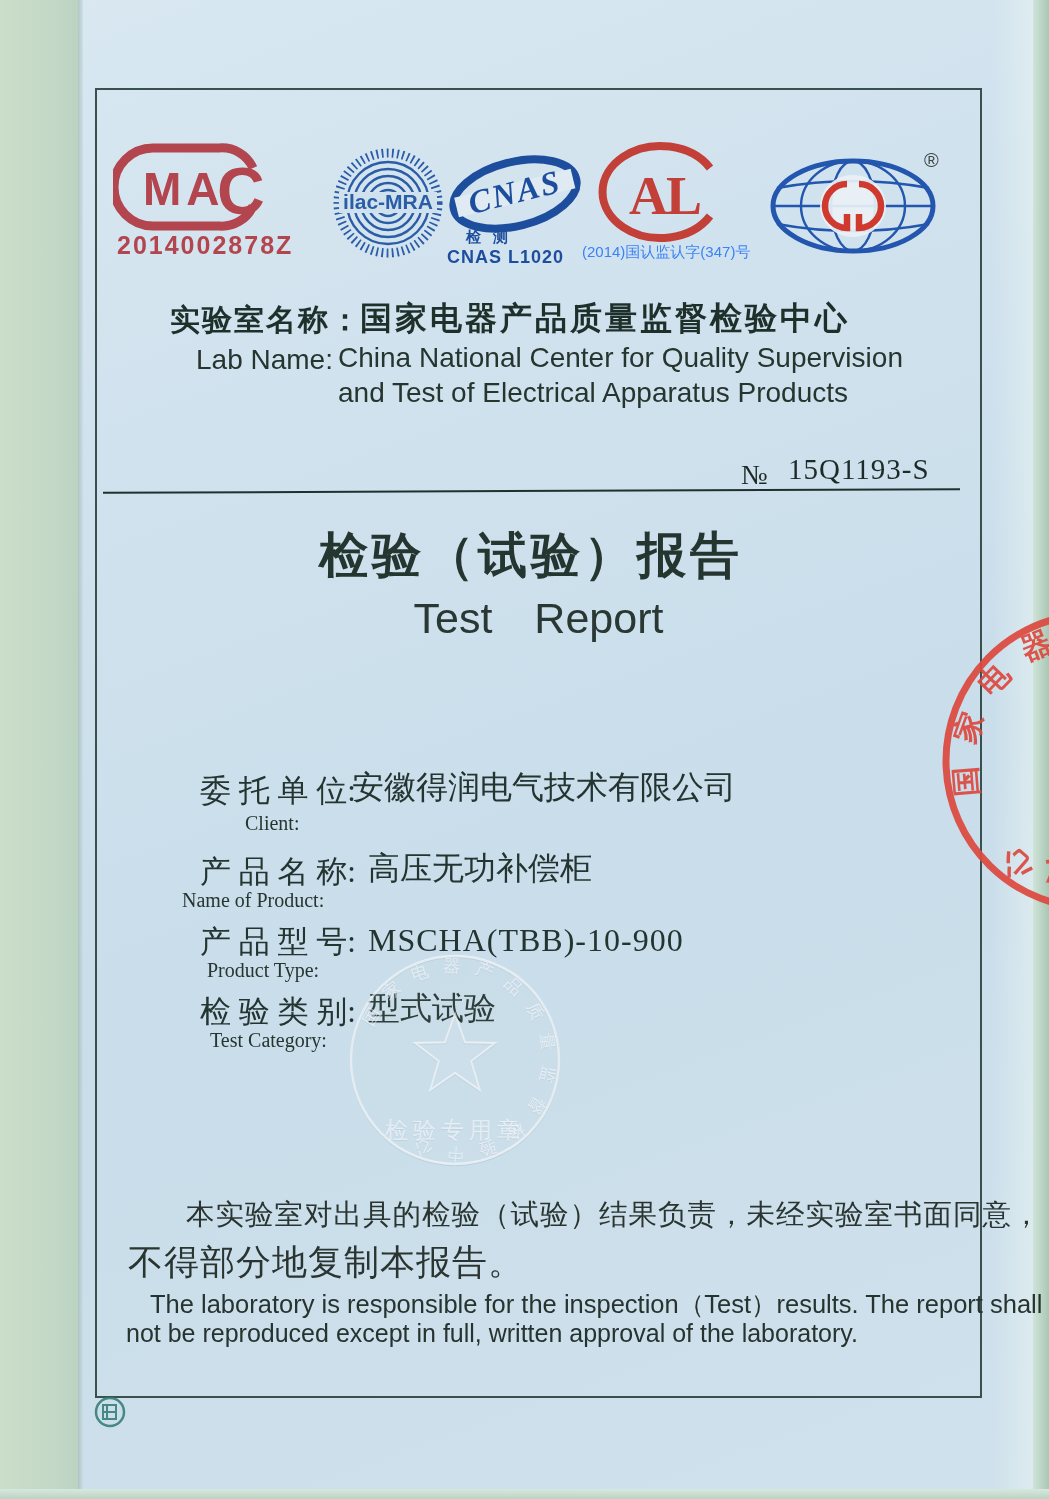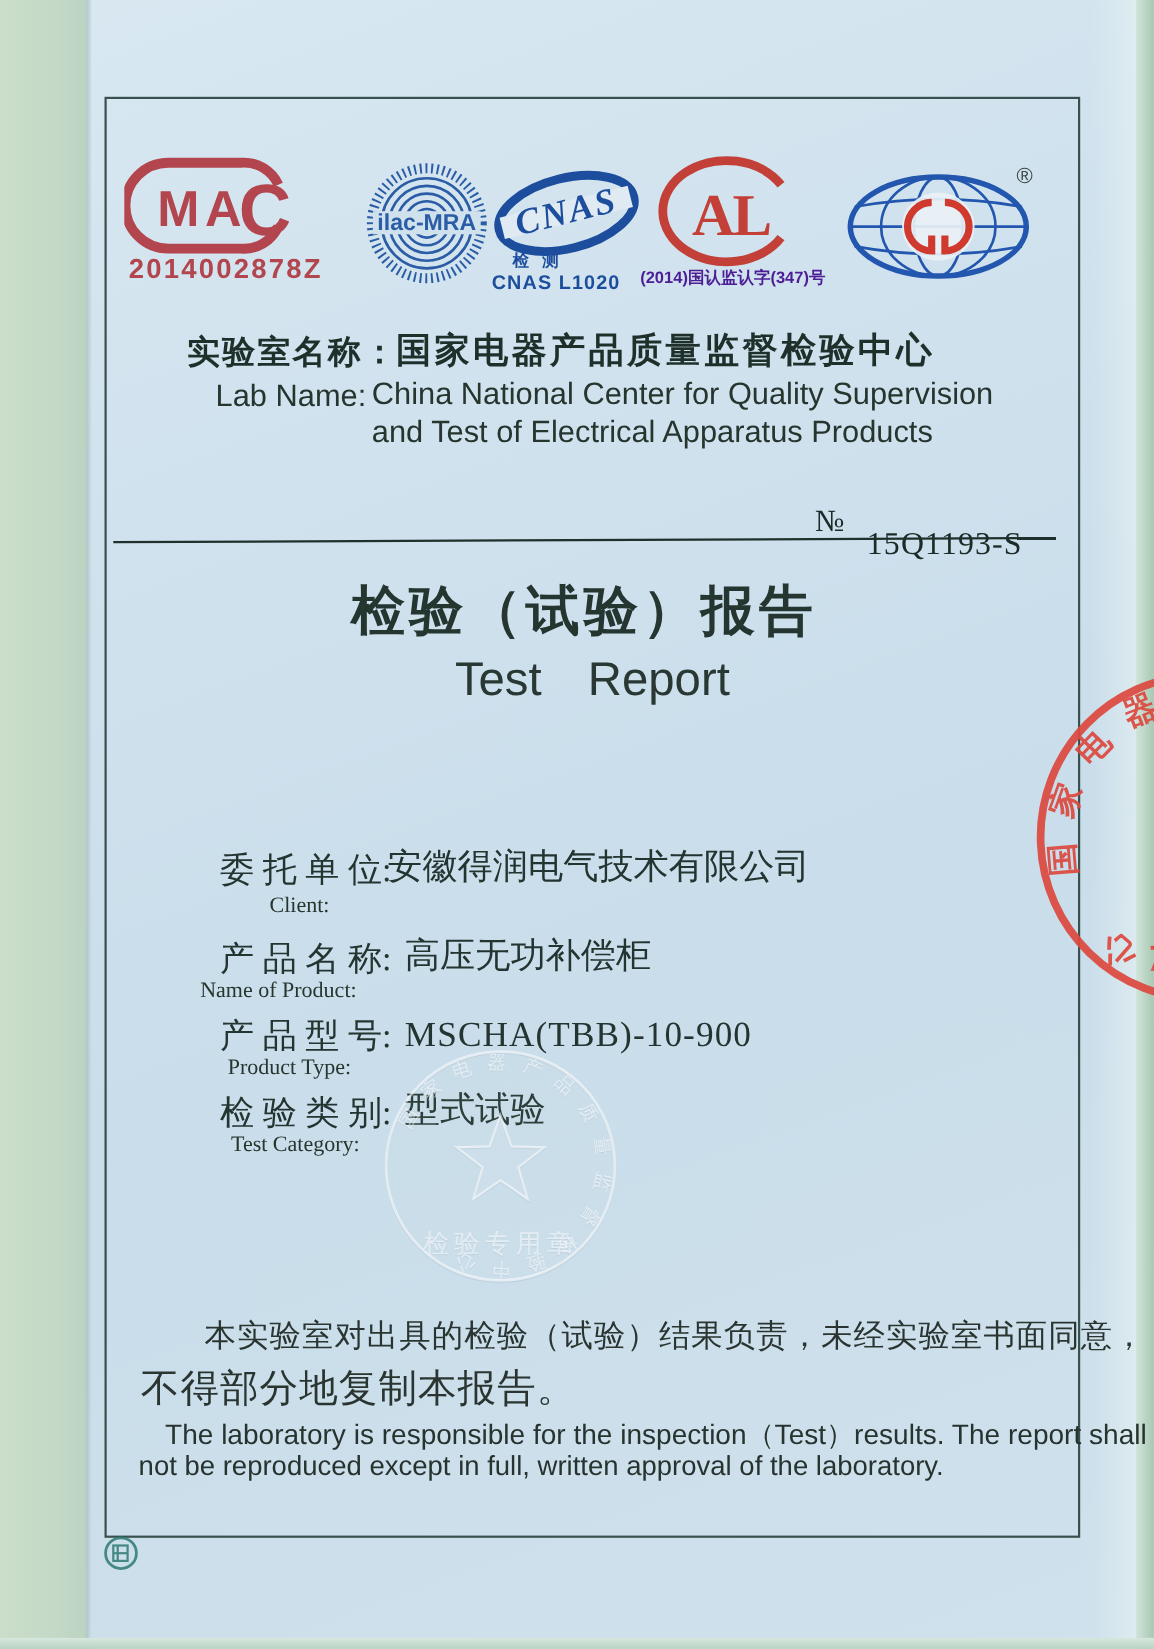--- a/index.html
+++ b/index.html
@@ -15,31 +15,31 @@
   .seam{left:78px;top:0;width:5px;height:100%;background:linear-gradient(to right,#9fb5ad,#c7dbe4);opacity:.65;}
   .edge-right{left:1033px;top:0;width:16px;height:100%;background:linear-gradient(to right,#d0e4d9,#a9c7b4);}
   .fold-right{left:992px;top:0;width:41px;height:100%;background:linear-gradient(to right,rgba(255,255,255,0),rgba(233,244,242,.55));}
   .edge-bottom{left:0;top:1489px;width:100%;height:10px;background:linear-gradient(to bottom,#d7e8de,#bad3c3);}
   
   .frame{left:95px;top:88px;width:883px;height:1306px;border:2px solid #38504e;}
   
   .cma-no{left:117px;top:231px;font-size:25px;font-weight:bold;color:#b2454e;letter-spacing:2px;}
   .cnas-cn{left:466px;top:228px;font-size:15px;font-weight:bold;color:#1d4e9e;letter-spacing:12px;}
   .cnas-code{left:447px;top:247px;font-size:18px;font-weight:bold;color:#1d4e9e;letter-spacing:1px;}
-  .cal-no{left:582px;top:243px;font-size:15px;font-weight:bold;color:#4c1d95;}
+  .cal-no{left:582px;top:243px;font-size:15px;font-weight:normal;color:#3b82f6;}
   .reg-mark{left:924px;top:149px;font-size:20px;color:#3a4742;}
   
   .lab-label-cn{left:170px;top:300px;font-size:30px;font-weight:bold;letter-spacing:2px;color:#1f302b;}
   .lab-name-cn{left:360px;top:297px;font-size:32px;font-weight:bold;letter-spacing:3px;color:#1f302b;}
   .lab-label-en{left:196px;top:344px;font-size:28px;color:#27352f;}
   .lab-en1{left:338px;top:342px;font-size:28px;color:#27352f;}
   .lab-en2{left:338px;top:377px;font-size:28px;color:#27352f;}
   
   .no-label{left:741px;top:459px;font-size:28px;color:#1d2b28;}
-  .no-value{left:788px;top:479px;font-size:29px;letter-spacing:1px;color:#1d2b28;}
+  .no-value{left:788px;top:453px;font-size:29px;letter-spacing:1px;color:#1d2b28;}
   .rule{left:103px;top:490px;width:857px;border-top:2.5px solid #20302d;transform:rotate(-0.25deg);}
   
   .title-cn{left:95px;top:523px;width:872px;text-align:center;font-size:49px;font-weight:bold;letter-spacing:4px;color:#25352f;}
   .title-en{left:95px;top:594px;width:887px;text-align:center;font-size:43px;word-spacing:30px;color:#2a3833;}
   
   .field-cn{font-size:31px;color:#243430;font-family:"Liberation Serif",serif;}
   .field-val{font-size:32px;color:#243430;font-family:"Liberation Serif",serif;}
   .field-en{font-size:20px;color:#27352f;font-family:"Liberation Serif",serif;}
   .f1cn{left:200px;top:770px;} .f1v{left:352px;top:766px;} .f1en{left:245px;top:812px;}
   .f2cn{left:200px;top:851px;} .f2v{left:368px;top:847px;} .f2en{left:182px;top:889px;}

